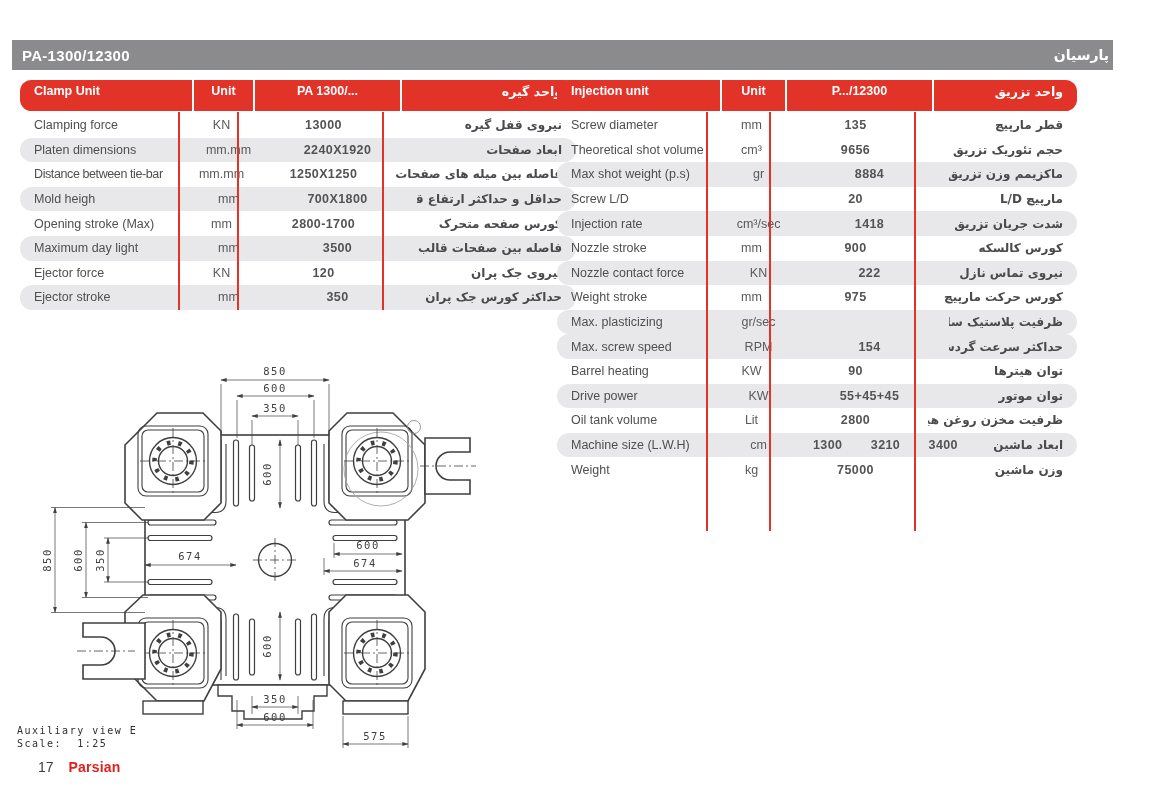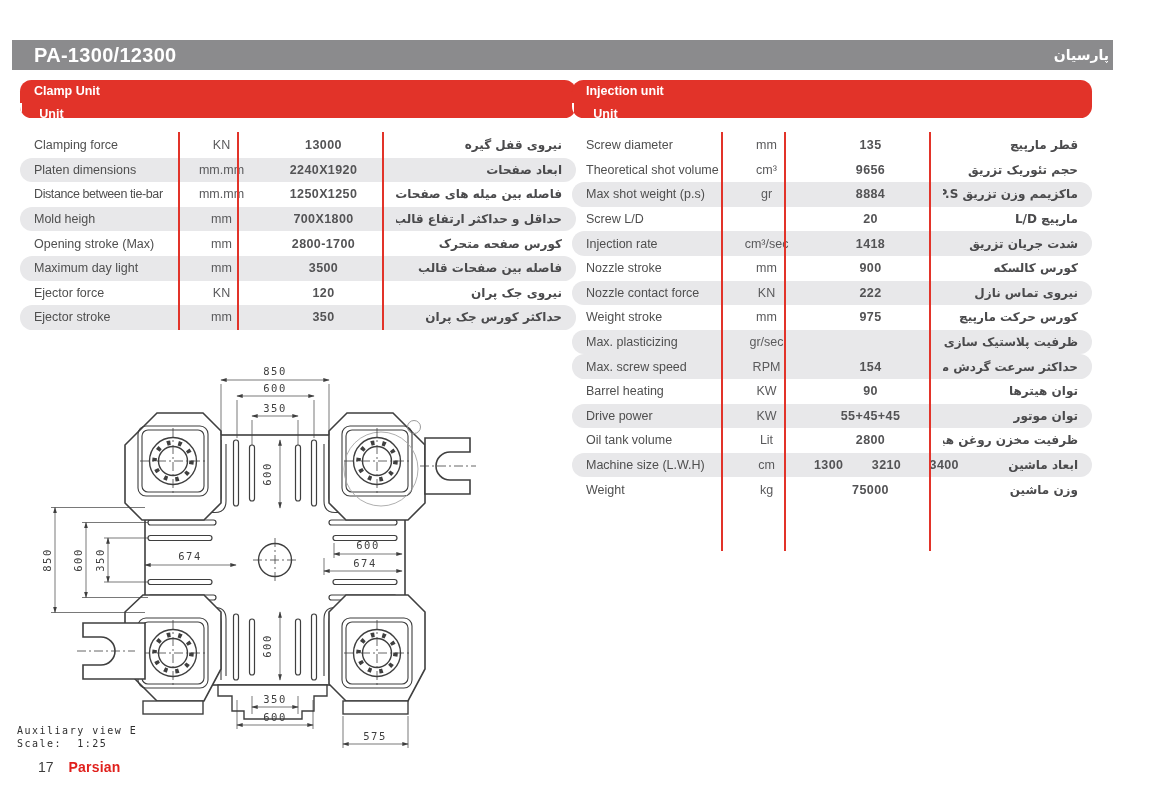--- a/index.html
+++ b/index.html
@@ -1,47 +1,47 @@
 <!DOCTYPE html>
 <html><head>
 <meta charset="utf-8">
 <style>
   html,body{margin:0;padding:0;background:#fff;}
   #page{position:relative;width:1165px;height:800px;background:#fff;overflow:hidden;
         font-family:"Liberation Sans",sans-serif;}
   
   .topbar{position:absolute;left:12px;top:40px;width:1101px;height:30px;background:#8b8b8d;
           display:flex;align-items:center;justify-content:space-between;}
-  .topbar .lt{color:#fff;font-weight:bold;font-size:20px;padding-left:22px;letter-spacing:.3px;}
+  .topbar .lt{color:#fff;font-weight:bold;font-size:15px;padding-left:10px;letter-spacing:.3px;}
   .topbar .rt{color:#fff;font-weight:bold;font-size:14px;padding-right:4px;
               font-family:"DejaVu Sans",sans-serif;}
   
   .spec{position:absolute;top:80px;}
-  .spec .hdr{display:flex;height:38px;background:#e23329;border-radius:11.5px;overflow:hidden;flex-direction:column;}
+  .spec .hdr{display:flex;height:31px;background:#e23329;border-radius:11.5px;overflow:hidden;}
   .spec .hdr>div{color:#fff;font-weight:bold;font-size:12.5px;line-height:23px;}
   .spec .hdr>div + div{border-left:2px solid #fff;}
   .hcell-name{padding-left:14px;}
   .hcell-unit,.hcell-val{text-align:center;}
   .hcell-fa{text-align:right;padding-right:14px;font-family:"DejaVu Sans",sans-serif;font-size:12px;}
-  .rows{position:relative;margin-top:15px;}
+  .rows{position:relative;margin-top:2px;}
   .tr{display:flex;height:24.6px;align-items:center;border-radius:12.3px;}
-  .tr.alt{background:#e8e8ea;}
+  .tr.alt{background:#e8e8ea;gap:7px;}
   .td{font-size:12.5px;color:#4f4f4f;white-space:nowrap;overflow:hidden;}
   .td.name{padding-left:14px;}
   .td.unit{text-align:center;color:#5a5a5c;}
   .td.val{text-align:center;color:#535355;font-weight:700;letter-spacing:.4px;}
   .td.fa{text-align:right;padding-right:14px;font-family:"DejaVu Sans",sans-serif;
          font-weight:bold;font-size:12px;color:#4a4a4c;direction:rtl;}
   .td.val.triple{display:flex;justify-content:space-between;padding:0 16px;}
   .vline{position:absolute;top:-1px;width:1.5px;background:#e23329;}
   
   #clamp{left:20px;width:556px;}
   #clamp .c1{width:158px;} #clamp .c2{width:59px;} #clamp .c3{width:145px;} #clamp .c4{flex:1;}
   
-  #inject{left:572px;width:520px;}
+  #inject{left:557px;width:520px;}
   #inject .c1{width:149px;} #inject .c2{width:63px;} #inject .c3{width:145px;} #inject .c4{flex:1;}
   
   #draw{position:absolute;left:40px;top:348px;}
   .cad-caption{position:absolute;left:17px;top:724px;font-family:"DejaVu Sans Mono",monospace;
                font-size:10px;letter-spacing:1.5px;color:#2f2f2f;line-height:13px;white-space:pre;}
   .pagefoot{position:absolute;left:38px;top:759px;display:flex;align-items:baseline;gap:15px;}
   .pagefoot .num{font-size:14px;color:#3c3c3c;}
   .pagefoot .brand{font-size:14px;font-weight:bold;color:#e0201c;letter-spacing:.2px;
                    transform:scaleY(1.05);}
   svg text{font-family:"DejaVu Sans Mono",monospace;font-size:10.5px;fill:#3f3f3f;letter-spacing:1.5px;}

